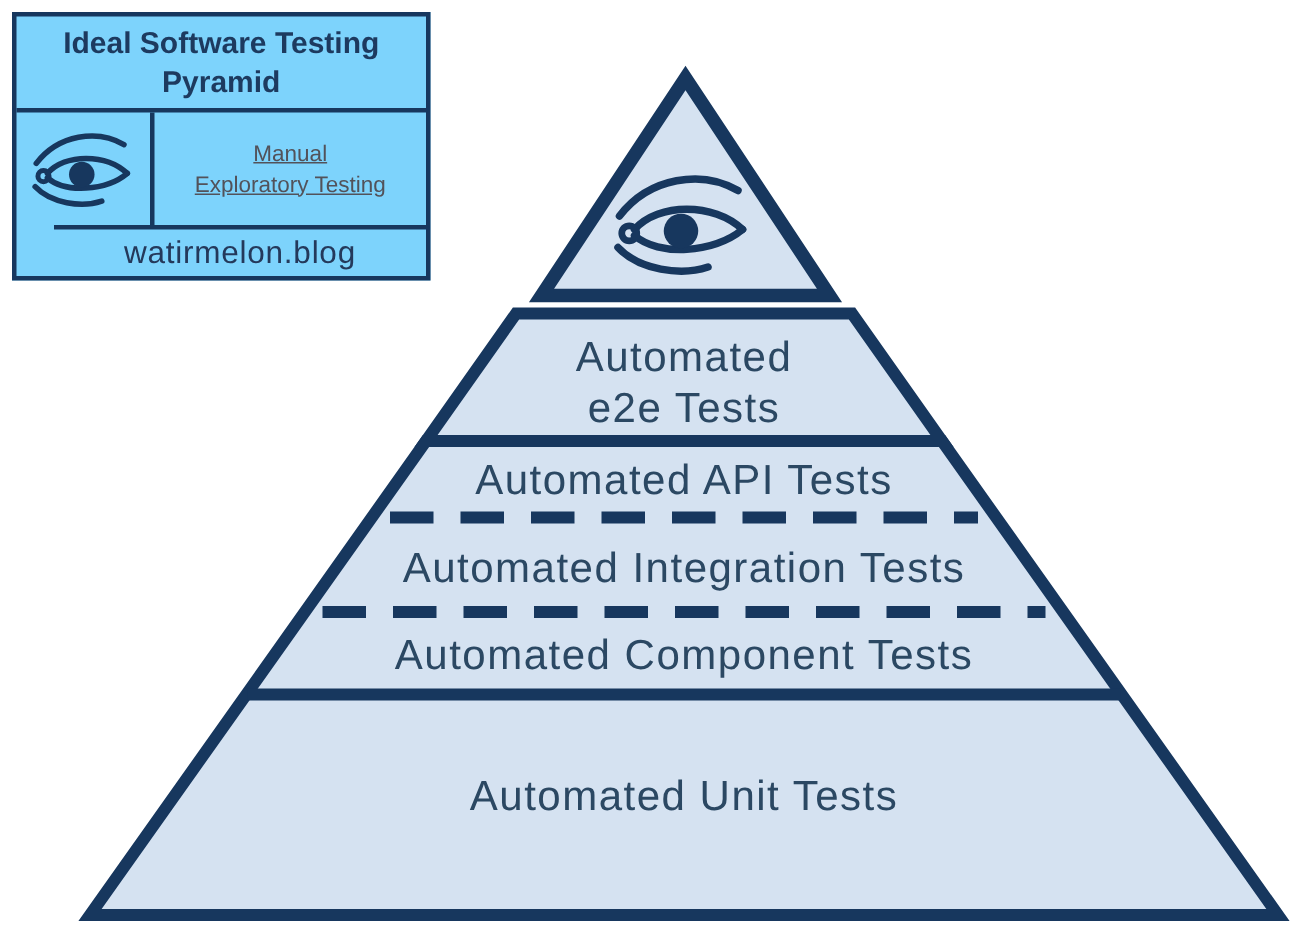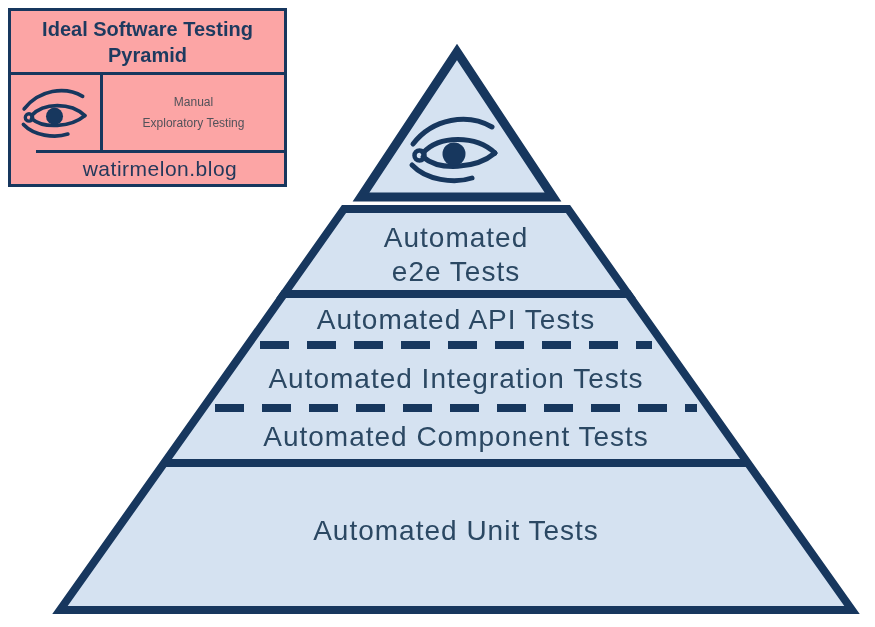--- a/index.html
+++ b/index.html
@@ -11,21 +11,21 @@
     overflow: hidden;
   }
 
   
   .legend {
     position: absolute;
     left: 8px; top: 8px;
     width: 279px;
     border: 3px solid #17375e;
     box-sizing: border-box;
-    background: #fca5a5;
+    background: #7dd3fc;
   }
   .legend-title {
     height: 61px;
     display: flex; align-items: center; justify-content: center;
     text-align: center;
     font-size: 20px; line-height: 26px;
     font-weight: bold;
     color: #1d3a5f;
   }
   .legend-mid {
@@ -37,23 +37,24 @@
     width: 92px;
     border-right: 3px solid #17375e;
     display: flex; align-items: center; justify-content: center;
     box-sizing: border-box;
   }
   .legend-eye { width: 74px; height: 56px; }
   .legend-label {
     flex: 1;
     display: flex; align-items: center; justify-content: center;
     text-align: center;
-    font-size: 12px; line-height: 21px;
+    font-size: 15px; line-height: 21px;
     color: #52525a;
     white-space: pre-line;
+    text-decoration: underline;
   }
   .legend-site {
     border-top: 3px solid #17375e;
     height: 31px;
     display: flex; align-items: center; justify-content: center;
     font-size: 21px;
     color: #24395b;
     letter-spacing: 0.5px;
     margin-left: 25px;
   }

